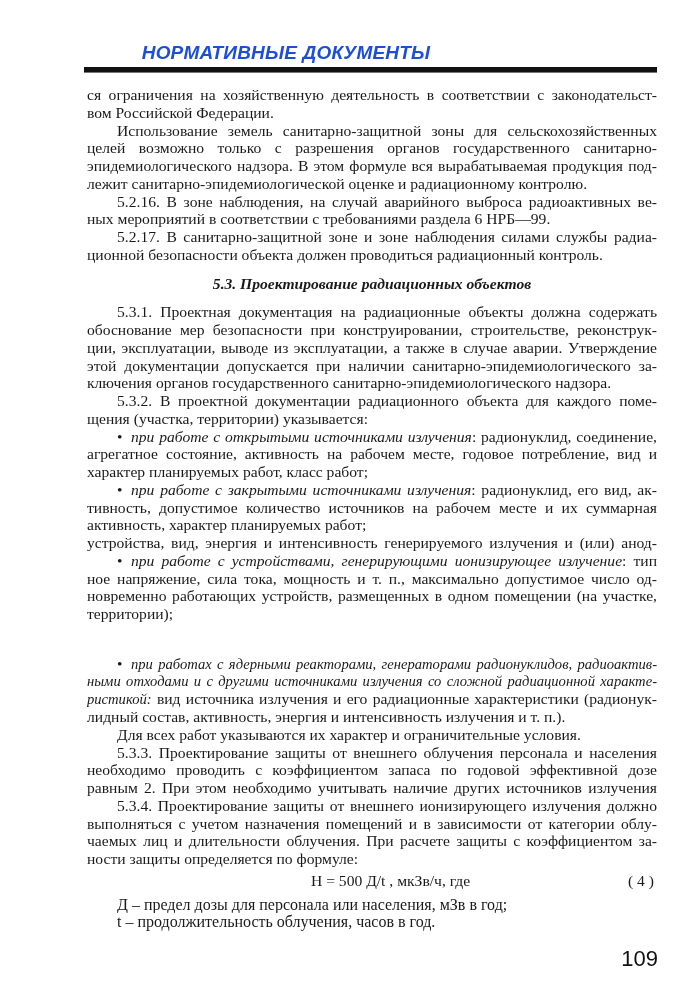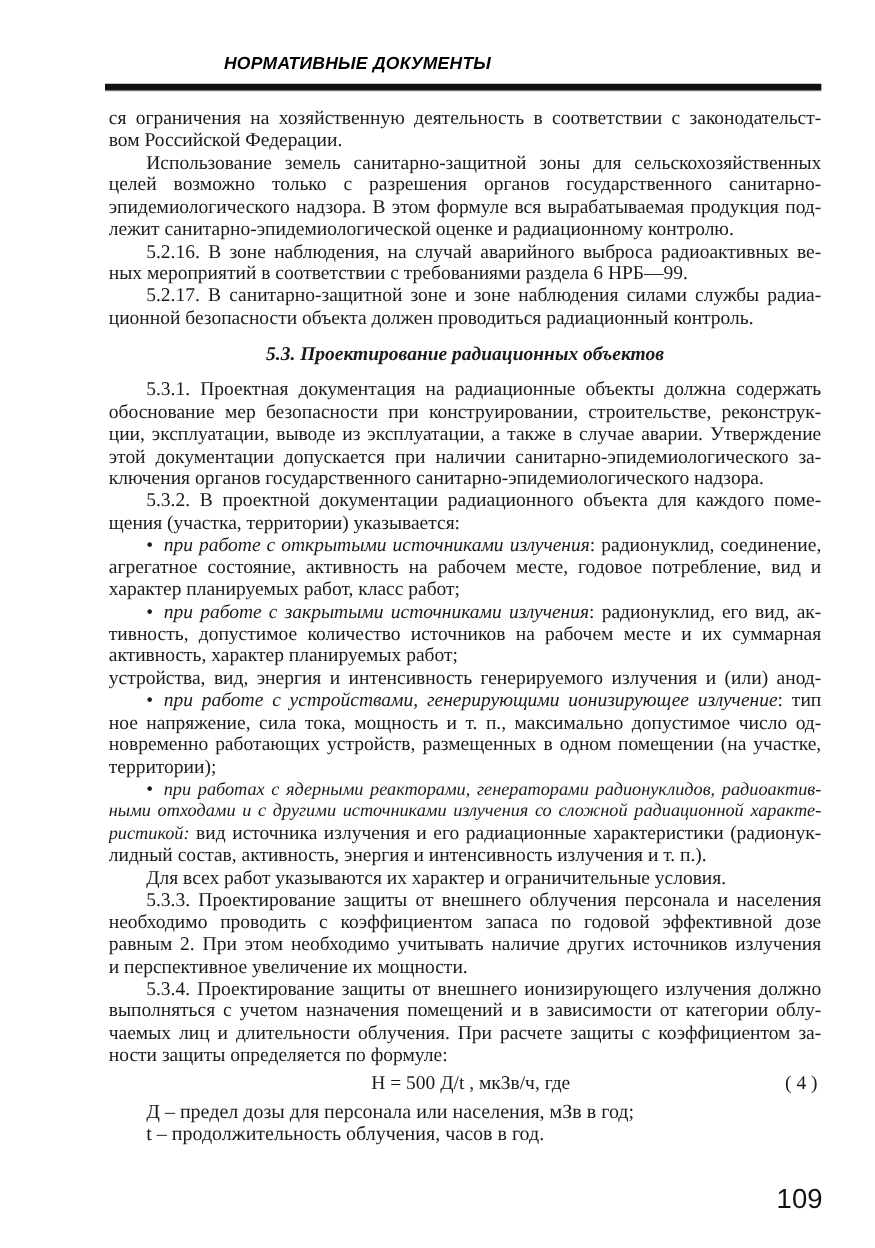--- a/index.html
+++ b/index.html
@@ -1,40 +1,40 @@
 <!DOCTYPE html>
 <html><head>
 <meta charset="utf-8">
 <style>
   html, body { margin:0; padding:0; background:#ffffff; }
   body { width:700px; height:998px; position:relative; overflow:hidden; color:#1a1a1a; }
   .header-title {
     position:absolute; left:0; width:572px; top:42px; text-align:center;
     font-family:"Liberation Sans", sans-serif; font-weight:bold; font-style:italic;
-    font-size:14px; letter-spacing:0.2px; color:#000000;
+    font-size:19px; letter-spacing:0.2px; color:#1d4ed8;
   }
   .header-rule {
     position:absolute; left:84px; width:573px; top:67px; height:5px; background:#111;
     box-shadow:0 1px 0 #777;
   }
   .body {
     position:absolute; left:87px; width:570px; top:86px;
     font-family:"Liberation Serif", serif; font-size:15.6px; line-height:17.75px;
   }
   .line { display:block; height:17.75px; white-space:nowrap; text-align:justify; text-align-last:justify; overflow:hidden; }
   .line.last { text-align-last:left; }
   .indent { padding-left:30px; }
   .section-title {
     display:block; height:17.75px; text-align:center; font-weight:bold; font-style:italic;
     margin:11px 0 11px 0;
   }
   .it { font-style:italic; }
   .bullet { display:inline-block; width:14px; }
   .formula { position:relative; display:block; height:17.75px; margin:4px 0 6px 0; }
-  .formula .expr { position:absolute; left:210px;font-family:Liberation Serif, serif; }
+  .formula .expr { position:absolute; left:224px;font-family:Liberation Serif, serif; }
   .formula .num { position:absolute; right:3px; }
   .defs { padding-left:30px; }
   .page-number {
     position:absolute; right:42px; top:946px; font-family:"Liberation Sans", sans-serif;
     font-size:22px; color:#111;
   }
 </style>
 </head>
 <body>
 
@@ -70,30 +70,29 @@
   <span class="line indent"><span class="bullet">•</span><span class="it">при работе с закрытыми источниками излучения</span><span>: радионуклид, его вид, ак-</span></span>
   <span class="line">тивность, допустимое количество источников на рабочем месте и их суммарная</span>
   <span class="line last">активность, характер планируемых работ;</span>
 
   <span class="line">устройства, вид, энергия и интенсивность генерируемого излучения и (или) анод-</span>
   <span class="line indent"><span class="bullet">•</span><span class="it">при работе с устройствами, генерирующими ионизирующее излучение</span><span>: тип</span></span>
   <span class="line">ное напряжение, сила тока, мощность и т. п., максимально допустимое число од-</span>
   <span class="line">новременно работающих устройств, размещенных в одном помещении (на участке,</span>
   <span class="line last">территории);</span>
 
-  <span class="line indent" style="font-size:14.6px;"><span class="bullet" style="font-size:15.6px;">•</span><span class="it">при работах с ядерными реакторами, генераторами радионуклидов, радиоактив-</span></span>
+  <span class="line indent" style="font-size:14.6px;margin-top:32px;"><span class="bullet" style="font-size:15.6px;">•</span><span class="it">при работах с ядерными реакторами, генераторами радионуклидов, радиоактив-</span></span>
   <span class="line it" style="font-size:14.6px;">ными отходами и с другими источниками излучения со сложной радиационной характе-</span>
   <span class="line"><span class="it" style="font-size:14.6px;">ристикой:</span><span> вид источника излучения и его радиационные характеристики (радионук-</span></span>
   <span class="line last">лидный состав, активность, энергия и интенсивность излучения и т. п.).</span>
 
   <span class="line indent last">Для всех работ указываются их характер и ограничительные условия.</span>
   <span class="line indent">5.3.3. Проектирование защиты от внешнего облучения персонала и населения</span>
   <span class="line">необходимо проводить с коэффициентом запаса по годовой эффективной дозе</span>
   <span class="line">равным 2. При этом необходимо учитывать наличие других источников излучения</span>
-  <span class="line last">и перспективное увеличение их мощности.</span>
   <span class="line indent">5.3.4. Проектирование защиты от внешнего ионизирующего излучения должно</span>
   <span class="line">выполняться с учетом назначения помещений и в зависимости от категории облу-</span>
   <span class="line">чаемых лиц и длительности облучения. При расчете защиты с коэффициентом за-</span>
   <span class="line last">ности защиты определяется по формуле:</span>
 
   <span class="formula">
     <span class="expr">Н = 500 Д/t , мкЗв/ч, где</span>
     <span class="num">( 4 )</span>
   </span>
 

